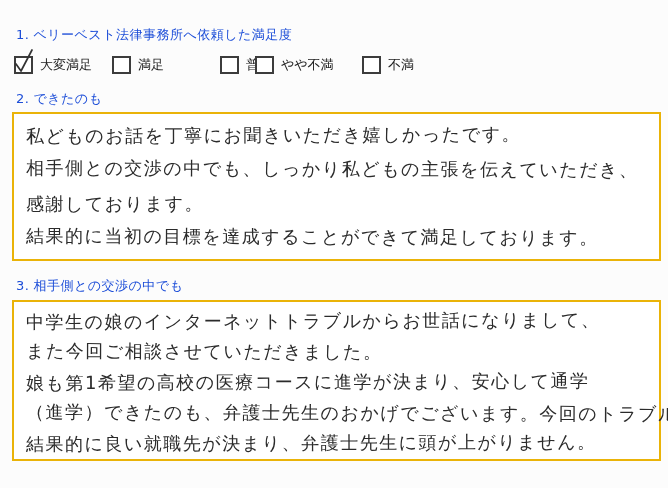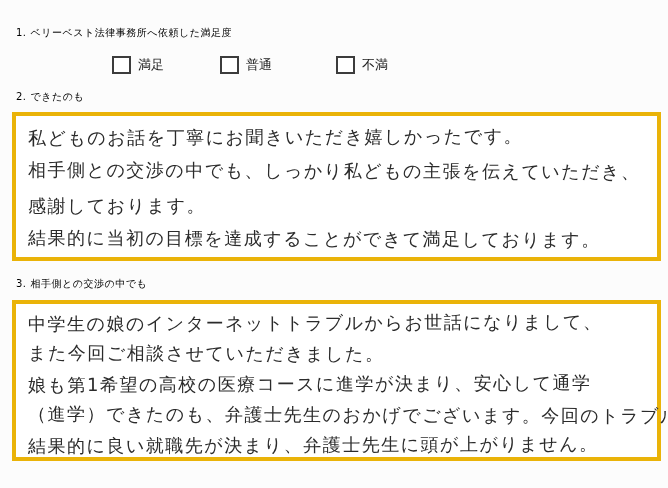--- a/index.html
+++ b/index.html
@@ -2,72 +2,86 @@
 <html><head>
 <meta charset="utf-8">
 <style>
   html,body{margin:0;padding:0;}
   body{
     width:668px;height:488px;position:relative;overflow:hidden;
     background:#fcfcfc;color:#1f1f1f;
     font-family:"DejaVu Sans","Liberation Sans",sans-serif;
   }
   .q-header{
-    position:absolute;left:16px;font-size:10px;letter-spacing:.5px;
-    color:#000000;white-space:nowrap;
+    position:absolute;left:16px;font-size:13px;letter-spacing:.5px;
+    color:#1d4ed8;white-space:nowrap;
   }
   .q-header .num{margin-right:4px;}
   #q1-header{top:26px;}
   #q2-header{top:90px;}
   #q3-header{top:277px;}
 
   .options-row{position:absolute;top:56px;left:0;width:668px;height:24px;}
   .option{position:absolute;display:flex;align-items:center;}
   .cb{
     width:15px;height:14px;border:2px solid #3c3c3c;background:#fff;
     display:inline-block;position:relative;margin-right:7px;flex:0 0 auto;
   }
   .mark{display:none;position:absolute;left:-3px;top:-11px;width:22px;height:28px;}
   .option.checked .mark{display:block;}
   .opt-label{font-size:13px;color:#222;white-space:nowrap;}
-  #opt-0{left:14px;} #opt-1{left:112px;} #opt-2{left:173px;margin-left:47px;} #opt-3{left:255px;} #opt-4{left:336px;}
+  #opt-0{left:14px;} #opt-1{left:112px;} #opt-2{left:173px;margin-left:47px;} #opt-3{left:255px;} #opt-4{left:362px;}
 
   .answer-box{
     position:absolute;left:12px;width:649px;box-sizing:border-box;
-    border:4px solid #eab308;background:#fff;padding:4px 10px 0 12px;
+    border:2px solid #eab308;background:#fff;padding:4px 10px 0 12px;
   }
   #q2-box{top:112px;height:149px;}
   #q3-box{top:300px;height:161px;}
 
   .hand-line{
     font-size:18px;color:#2b2b2b;letter-spacing:1.5px;white-space:nowrap;
     line-height:34px;transform:rotate(-.25deg);
   }
   #q3-box .hand-line{line-height:30.5px;}
   .hand-line:nth-child(even){transform:rotate(.2deg);}
 </style>
 </head>
 <body>
 
 <div class="q-header" id="q1-header">
   <span class="num">1.</span><span>ベリーベスト法律事務所へ依頼した満足度</span>
 </div>
 
 <div class="options-row">
+  <div class="option checked" id="opt-0">
+    <span class="cb">
+      <svg class="mark" viewBox="0 0 22 28">
+        <path d="M3 17 L8 24 L19 3" fill="none" stroke="#333" stroke-width="1.7" stroke-linecap="round" stroke-linejoin="round"></path>
+      </svg>
+    </span>
+    <span class="opt-label">大変満足</span>
+  </div>
   <div class="option" id="opt-1">
     <span class="cb">
       
     </span>
     <span class="opt-label">満足</span>
   </div>
   <div class="option" id="opt-2">
     <span class="cb">
       
     </span>
     <span class="opt-label">普通</span>
+  </div>
+  <div class="option" id="opt-3">
+    <span class="cb">
+      
+    </span>
+    <span class="opt-label">やや不満</span>
   </div>
   <div class="option" id="opt-4">
     <span class="cb">
       
     </span>
     <span class="opt-label">不満</span>
   </div>
 </div>
 
 <div class="q-header" id="q2-header">

